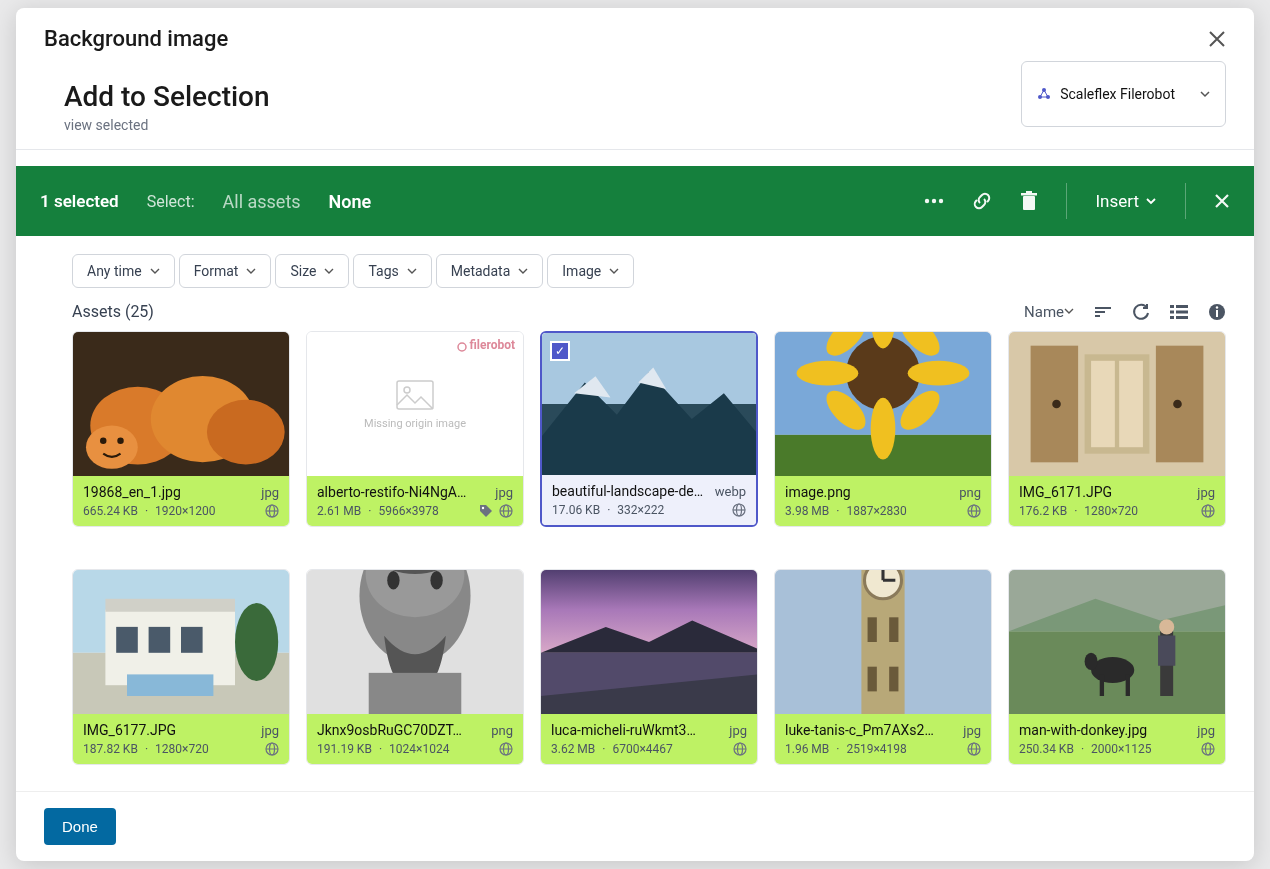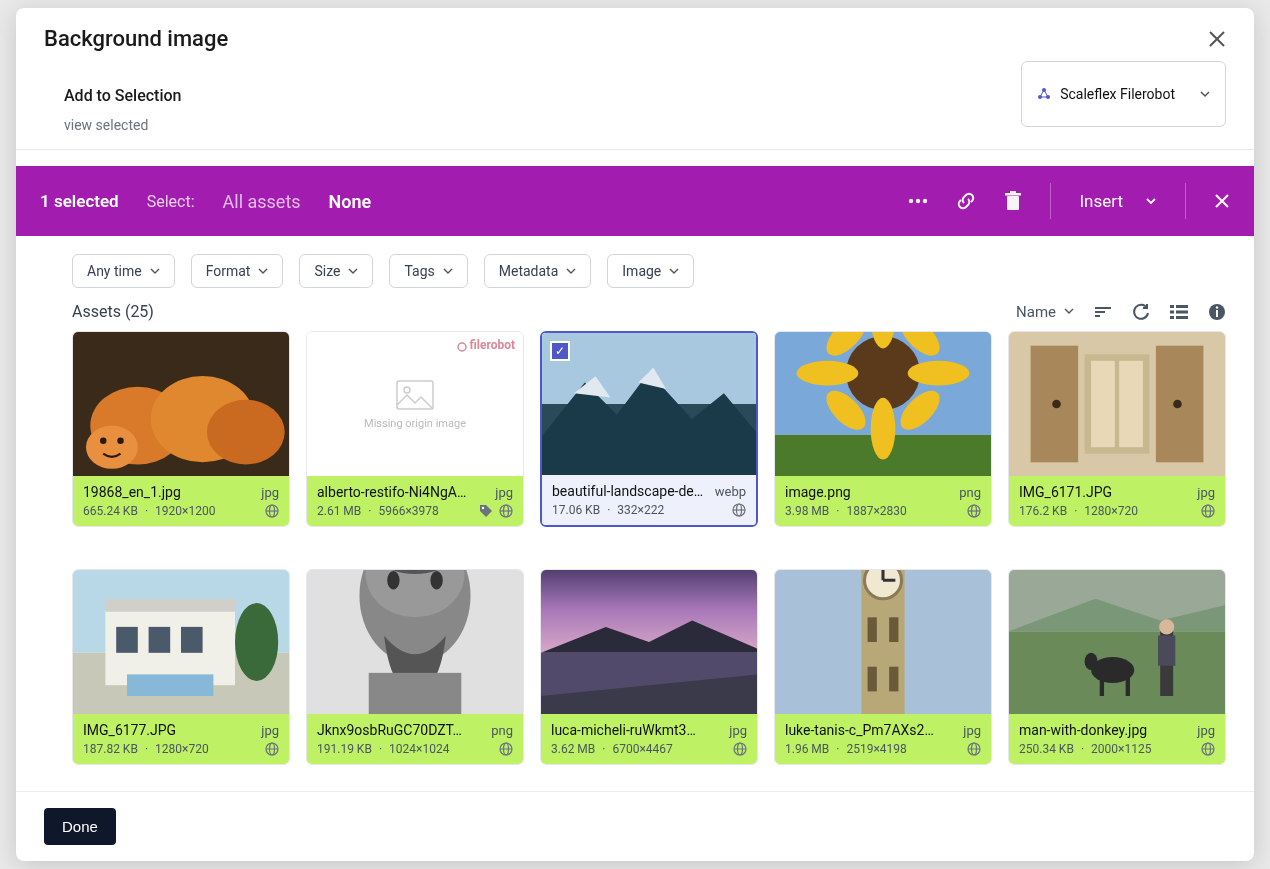--- a/index.html
+++ b/index.html
@@ -2,61 +2,61 @@
 <html><head>
 <meta charset="utf-8">
 <style>
 * { box-sizing: border-box; margin: 0; padding: 0; }
 body { font-family: -apple-system, BlinkMacSystemFont, "Segoe UI", Roboto, sans-serif; background: #e9e9ea; width: 1270px; height: 869px; overflow: hidden; position: relative; }
 .modal { position: absolute; top: 8px; left: 16px; right: 16px; bottom: 8px; background: #fff; border-radius: 8px; box-shadow: 0 4px 24px rgba(0,0,0,0.15); display: flex; flex-direction: column; overflow: hidden; }
 .modal-header { padding: 18px 28px 10px; display: flex; justify-content: space-between; align-items: center; }
 .modal-title { font-size: 22px; font-weight: 500; color: #1a1a1a; }
 .close-x { cursor: pointer; color: #666; font-size: 20px; }
 .sub-header { padding: 0 28px 16px 48px; display: flex; justify-content: space-between; align-items: flex-end; border-bottom: 1px solid #e5e7eb; }
-.sub-left .sub-title { font-size: 16px; font-weight: 500; color: #1a1a1a; margin-bottom: 12px; text-align: center; }
+.sub-left .sub-title { font-size: 28px; font-weight: 500; color: #1a1a1a; margin-bottom: 4px; text-align: center; }
 .sub-left .sub-link { font-size: 14px; color: #6b7280; cursor: pointer; }
 .provider-btn { display: flex; align-items: center; gap: 8px; border: 1px solid #d1d5db; border-radius: 6px; padding: 24px 14px; cursor: pointer; font-size: 14px; color: #111; margin-bottom:6px; }
 .provider-icon { width: 16px; height: 16px; display:inline-flex; align-items:center; justify-content:center; }
 .chev { margin-left: 16px; }
-.toolbar { background: #a21caf; color: #fff; display: flex; align-items: center; padding: 0 24px; height: 70px; margin: 16px 0 0 0; }
+.toolbar { background: #15803d; color: #fff; display: flex; align-items: center; padding: 0 24px; height: 70px; margin: 16px 0 0 0; }
 .tb-left { display: flex; align-items: center; gap: 28px; font-size: 17px; }
 .tb-left .sel-count { font-weight: 600; }
 .tb-left .sel-label { opacity: 0.8; font-size:16px; }
 .tb-left .all-assets { opacity: 0.7; cursor: pointer; font-size:18px; }
 .tb-left .none { font-weight: 600; cursor: pointer; font-size:18px; }
 .tb-right { margin-left: auto; display: flex; align-items: center; gap: 28px; }
 .tb-icon { cursor: pointer; opacity: 0.95; display:flex; align-items:center; justify-content:center; }
 .tb-divider { width:1px; height:36px; background: rgba(255,255,255,0.3); }
-.tb-insert { display:flex; align-items:center; gap:22px; cursor:pointer; font-size:17px; }
-.filters { display: flex; gap: 16px; padding: 18px 28px 14px 56px; }
+.tb-insert { display:flex; align-items:center; gap:6px; cursor:pointer; font-size:17px; }
+.filters { display: flex; gap: 4px; padding: 18px 28px 14px 56px; }
 .filter { border: 1px solid #d1d5db; border-radius: 6px; padding: 8px 14px; font-size: 14px; color: #374151; cursor: pointer; display:flex; align-items:center; gap:8px; }
 .assets-head { display: flex; align-items: center; padding: 0 28px 10px 56px; }
 .assets-title { font-size: 16px; color: #374151; }
 .assets-tools { margin-left: auto; display: flex; align-items: center; gap: 20px; color: #4b5563; }
-.sort { display:flex; align-items:center; gap:8px; cursor:pointer; font-size:15px; }
+.sort { display:flex; align-items:center; gap:0; cursor:pointer; font-size:15px; }
 .tool-icon { cursor:pointer; display:flex; }
 .grid { display: grid; grid-template-columns: repeat(5, 1fr); gap: 16px; padding: 0 28px 0 56px; overflow-y:auto; flex:1; }
 .card { border: 1px solid #e5e7eb; border-radius: 6px; overflow: hidden; display:flex; flex-direction:column; height: 196px; position:relative; }
 .card.selected { border: 2px solid #4f58c9; }
 .thumb { flex:1; background:#fff; display:flex; align-items:center; justify-content:center; overflow:hidden; position:relative; }
 .thumb-img { width:100%; height:100%; }
 .check { position:absolute; top:8px; left:8px; width:20px; height:20px; background:#4f58c9; border:2px solid #fff; display:flex; align-items:center; justify-content:center; color:#fff; font-size:12px; }
 .card-foot { background:#bef264; padding:8px 10px; position:relative; }
 .card.selected .card-foot { background:#eef0fb; }
 .fname-row { display:flex; justify-content:space-between; align-items:baseline; gap:6px; }
 .fname { font-size:14px; color:#111; white-space:nowrap; overflow:hidden; text-overflow:ellipsis; flex:1; }
 .fext { font-size:13px; color:#4b5563; }
 .meta-row { display:flex; align-items:center; gap:4px; font-size:12px; color:#4b5563; margin-top:4px; }
 .meta-row .dot::before { content:"·"; margin:0 3px; }
 .globe { position:absolute; right:10px; bottom:8px; color:#6b7280; }
 .tag-icon { position:absolute; right:30px; bottom:8px; color:#6b7280; }
 .missing { display:flex; flex-direction:column; align-items:center; justify-content:center; width:100%; height:100%; color:#bbb; font-size:11px; gap:6px; position:relative; }
 .missing-logo { position:absolute; top:6px; right:8px; font-size:12px; color:#d89; display:flex; align-items:flex-end; gap:2px;font-weight:bold; }
 .footer { padding: 16px 28px; border-top: 1px solid #eee; }
-.done-btn { background:#0f172a; color:#fff; border:none; border-radius:4px; padding:10px 18px; font-size:15px; font-weight:500; cursor:pointer; }
+.done-btn { background:#0369a1; color:#fff; border:none; border-radius:4px; padding:10px 18px; font-size:15px; font-weight:500; cursor:pointer; }
 svg { display:block; }
 </style>
 </head>
 <body>
 
 <div class="modal">
   <div class="modal-header">
     <div class="modal-title">Background image</div>
     <div class="close-x">
       <svg width="18" height="18" viewBox="0 0 18 18" stroke="#555" stroke-width="2" fill="none">

